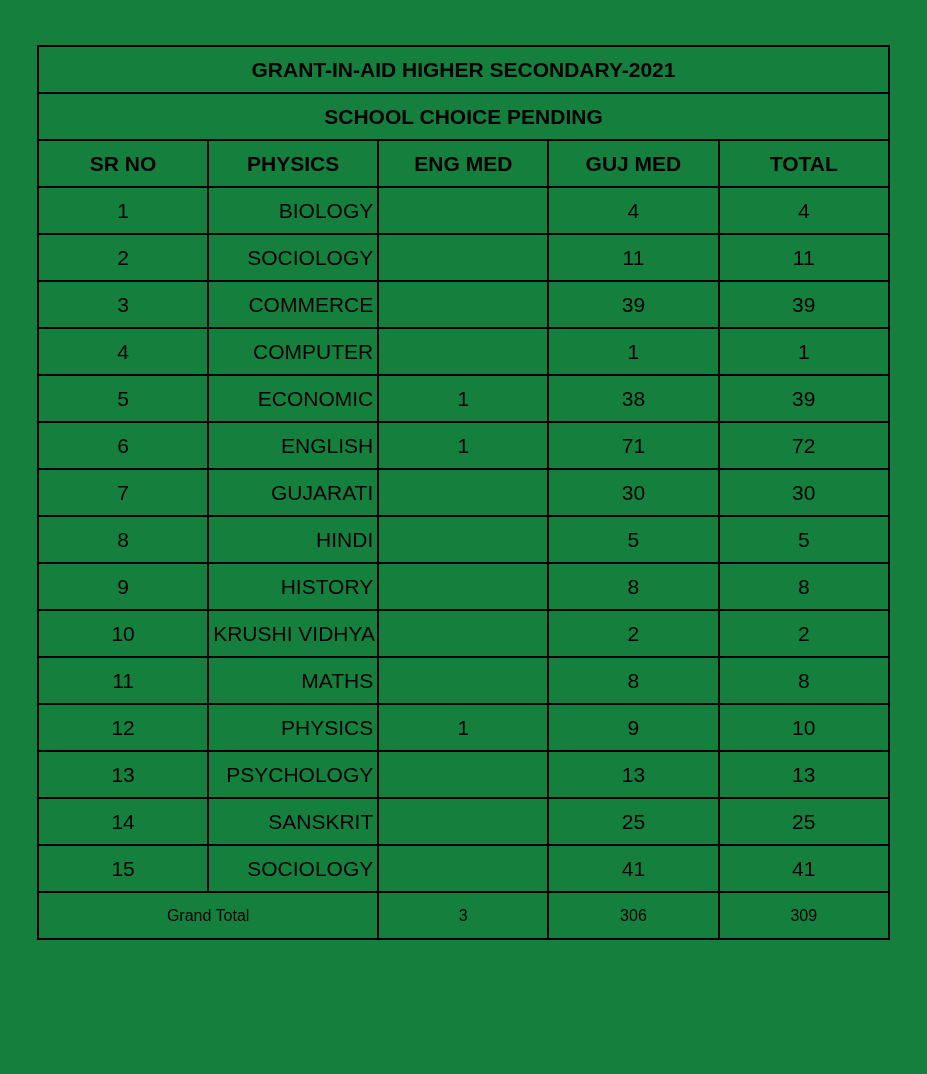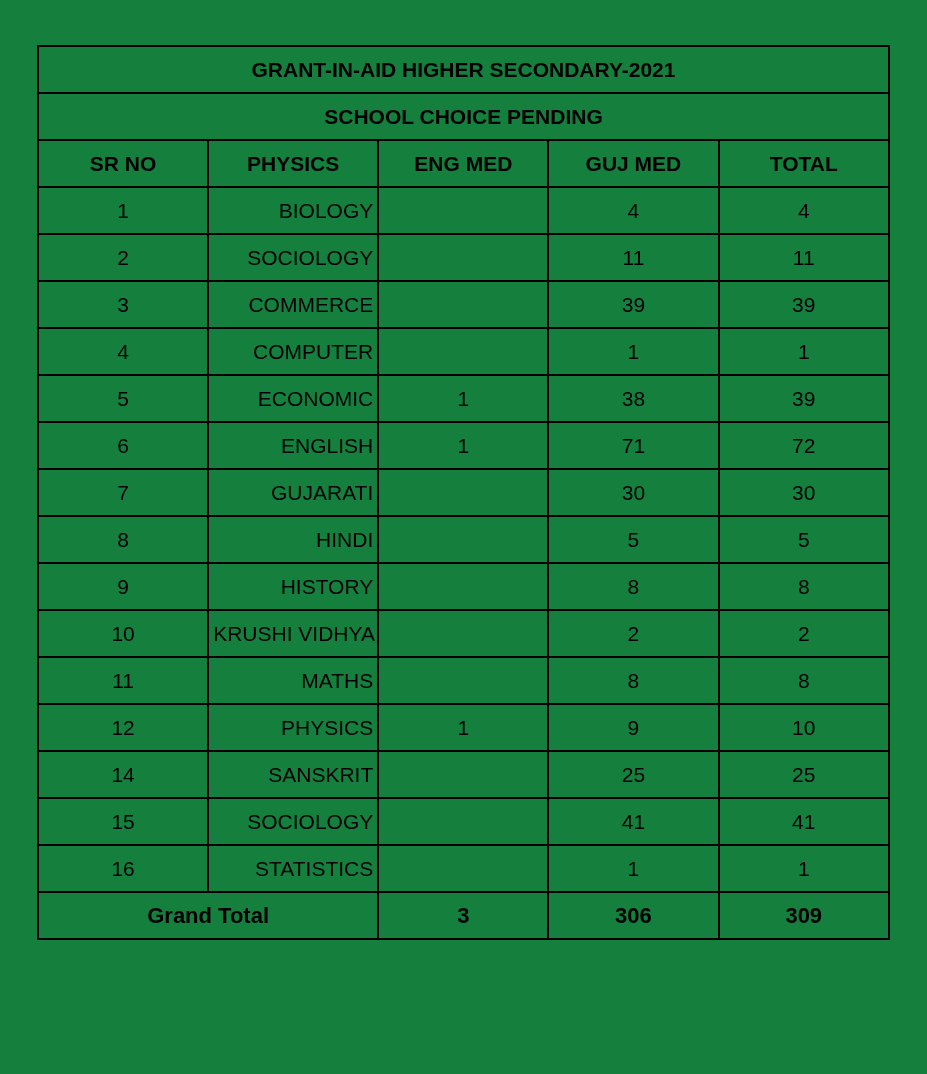--- a/index.html
+++ b/index.html
@@ -48,22 +48,22 @@
   }
   th.head-cell {
     font-weight: bold;
     font-size: 22px;
     text-align: center;
     border-radius: 17px;
   }
   td.c { text-align: center; }
   td.l { text-align: right; padding-left: 6px; }
   tr.grand td {
-    font-weight: bold;
-    font-size: 22px;
+    font-weight: normal;
+    font-size: 16px;
     text-align: center;
   }
 </style>
 </head>
 <body>
 
 <div class="page">
   <div class="sheet">
     <table class="report">
       <tbody>
@@ -159,39 +159,39 @@
     <td class="c">8</td>
   </tr>
           <tr>
     <td class="c">12</td>
     <td class="l">PHYSICS</td>
     <td class="c">1</td>
     <td class="c">9</td>
     <td class="c">10</td>
   </tr>
           <tr>
+    <td class="c">13</td>
+    <td class="l">PSYCHOLOGY</td>
+    <td class="c"></td>
+    <td class="c">13</td>
+    <td class="c">13</td>
+  </tr>
+          <tr>
     <td class="c">14</td>
     <td class="l">SANSKRIT</td>
     <td class="c"></td>
     <td class="c">25</td>
     <td class="c">25</td>
   </tr>
           <tr>
     <td class="c">15</td>
     <td class="l">SOCIOLOGY</td>
     <td class="c"></td>
     <td class="c">41</td>
     <td class="c">41</td>
-  </tr>
-          <tr>
-    <td class="c">16</td>
-    <td class="l">STATISTICS</td>
-    <td class="c"></td>
-    <td class="c">1</td>
-    <td class="c">1</td>
   </tr>
           <tr class="grand">
           <td colspan="2">Grand Total</td>
           <td>3</td>
           <td>306</td>
           <td>309</td>
         </tr>
       </tbody>
     </table>
   </div>

